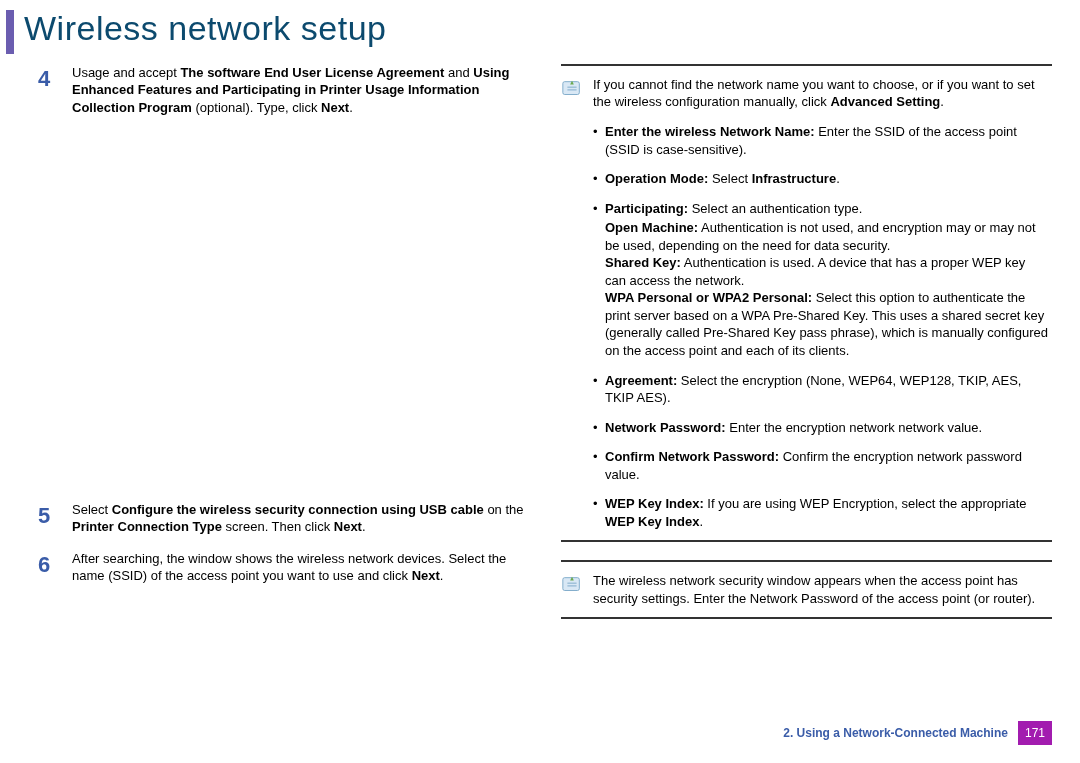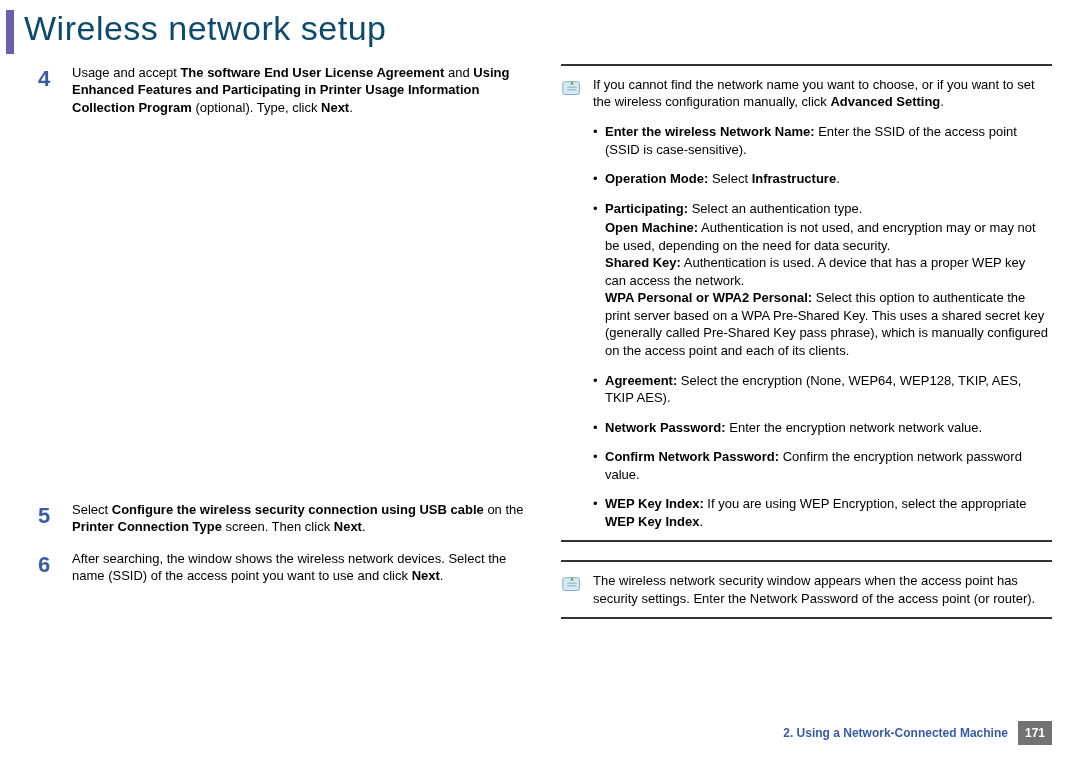--- a/index.html
+++ b/index.html
@@ -91,23 +91,23 @@
     display: flex;
     align-items: center;
     gap: 10px;
     font-size: 12px;
   }
   .footer-text {
     color: #3a5ca8;
     font-weight: 700;
   }
   .page-num {
-    background: #737373;
+    background: #a21caf;
     color: #fff;
-    font-weight: 700;
+    font-weight: 400;
     padding: 4px 7px;
     font-size: 12px;
   }
 </style>
 </head>
 <body>
 
 <div class="title-bar">
   <div class="title-tab"></div>
   <h1>Wireless network setup</h1>

